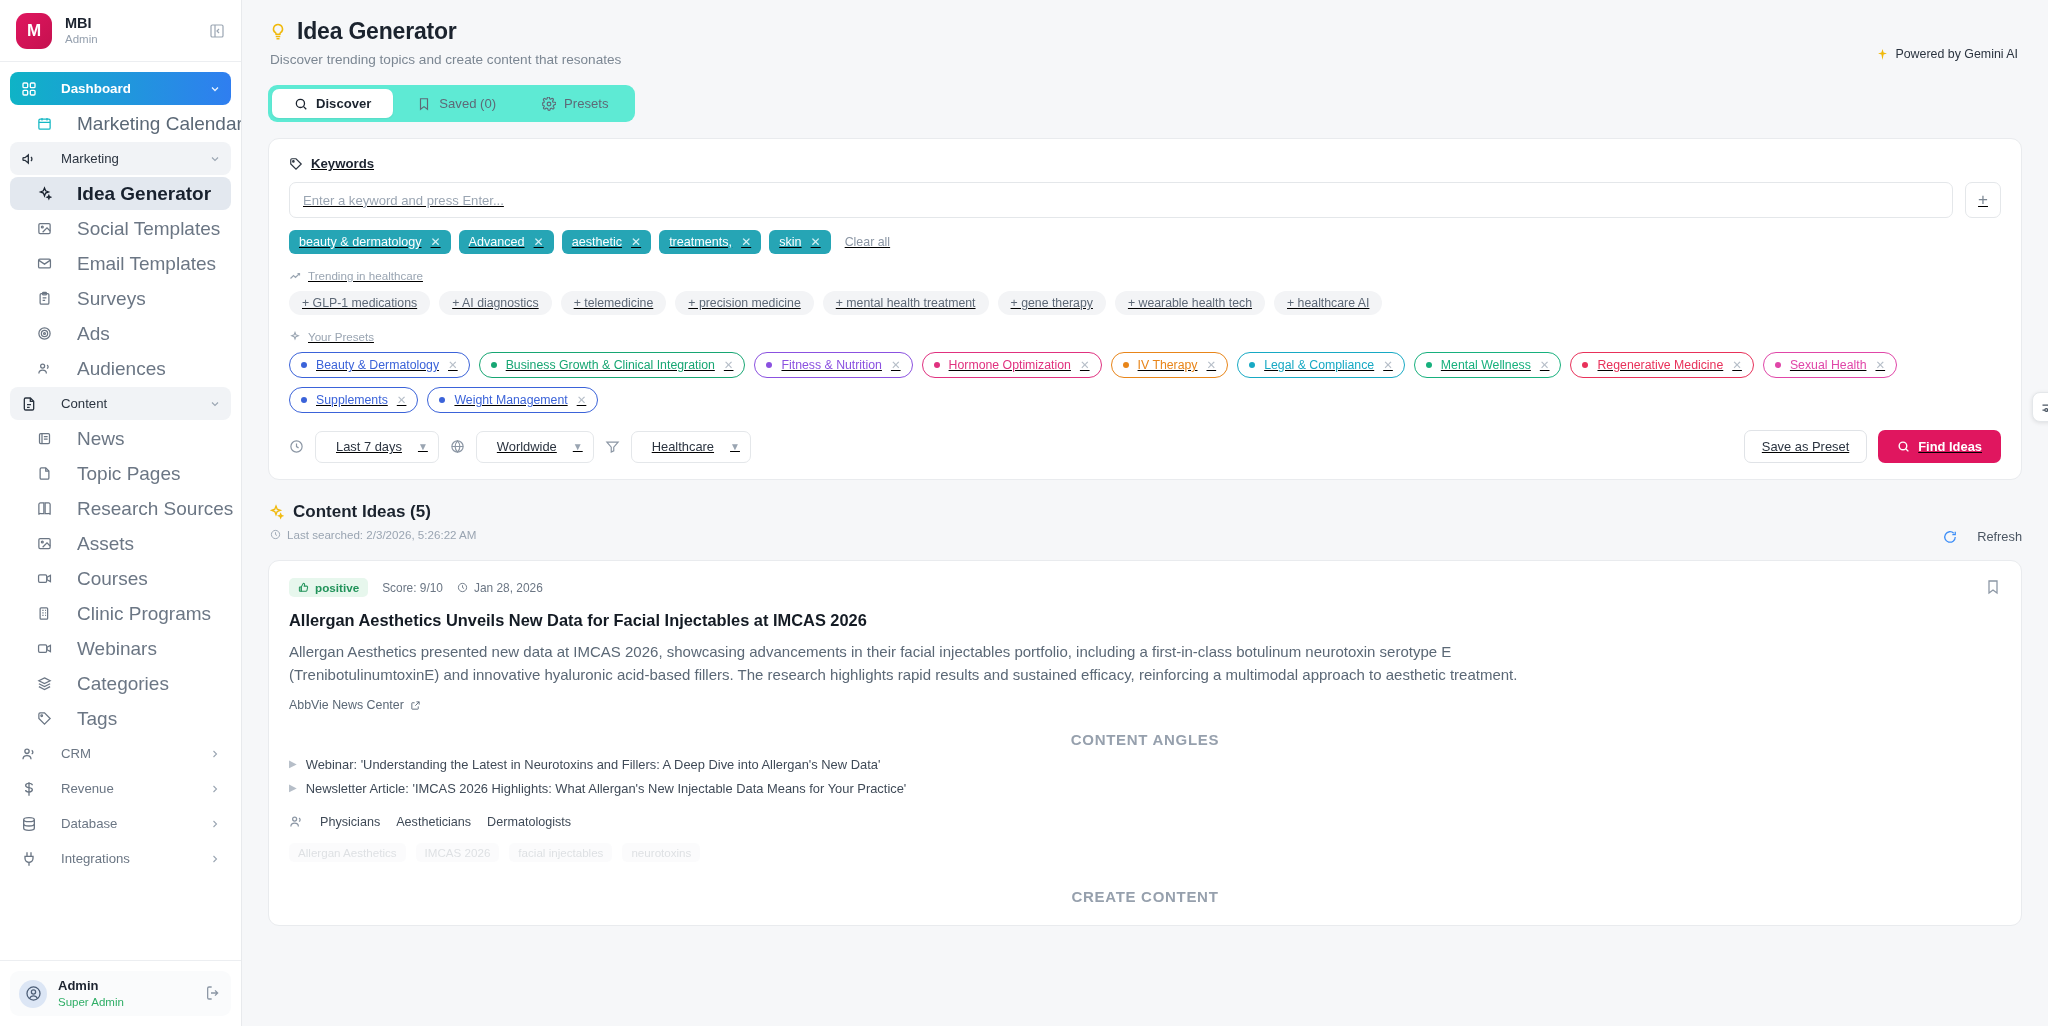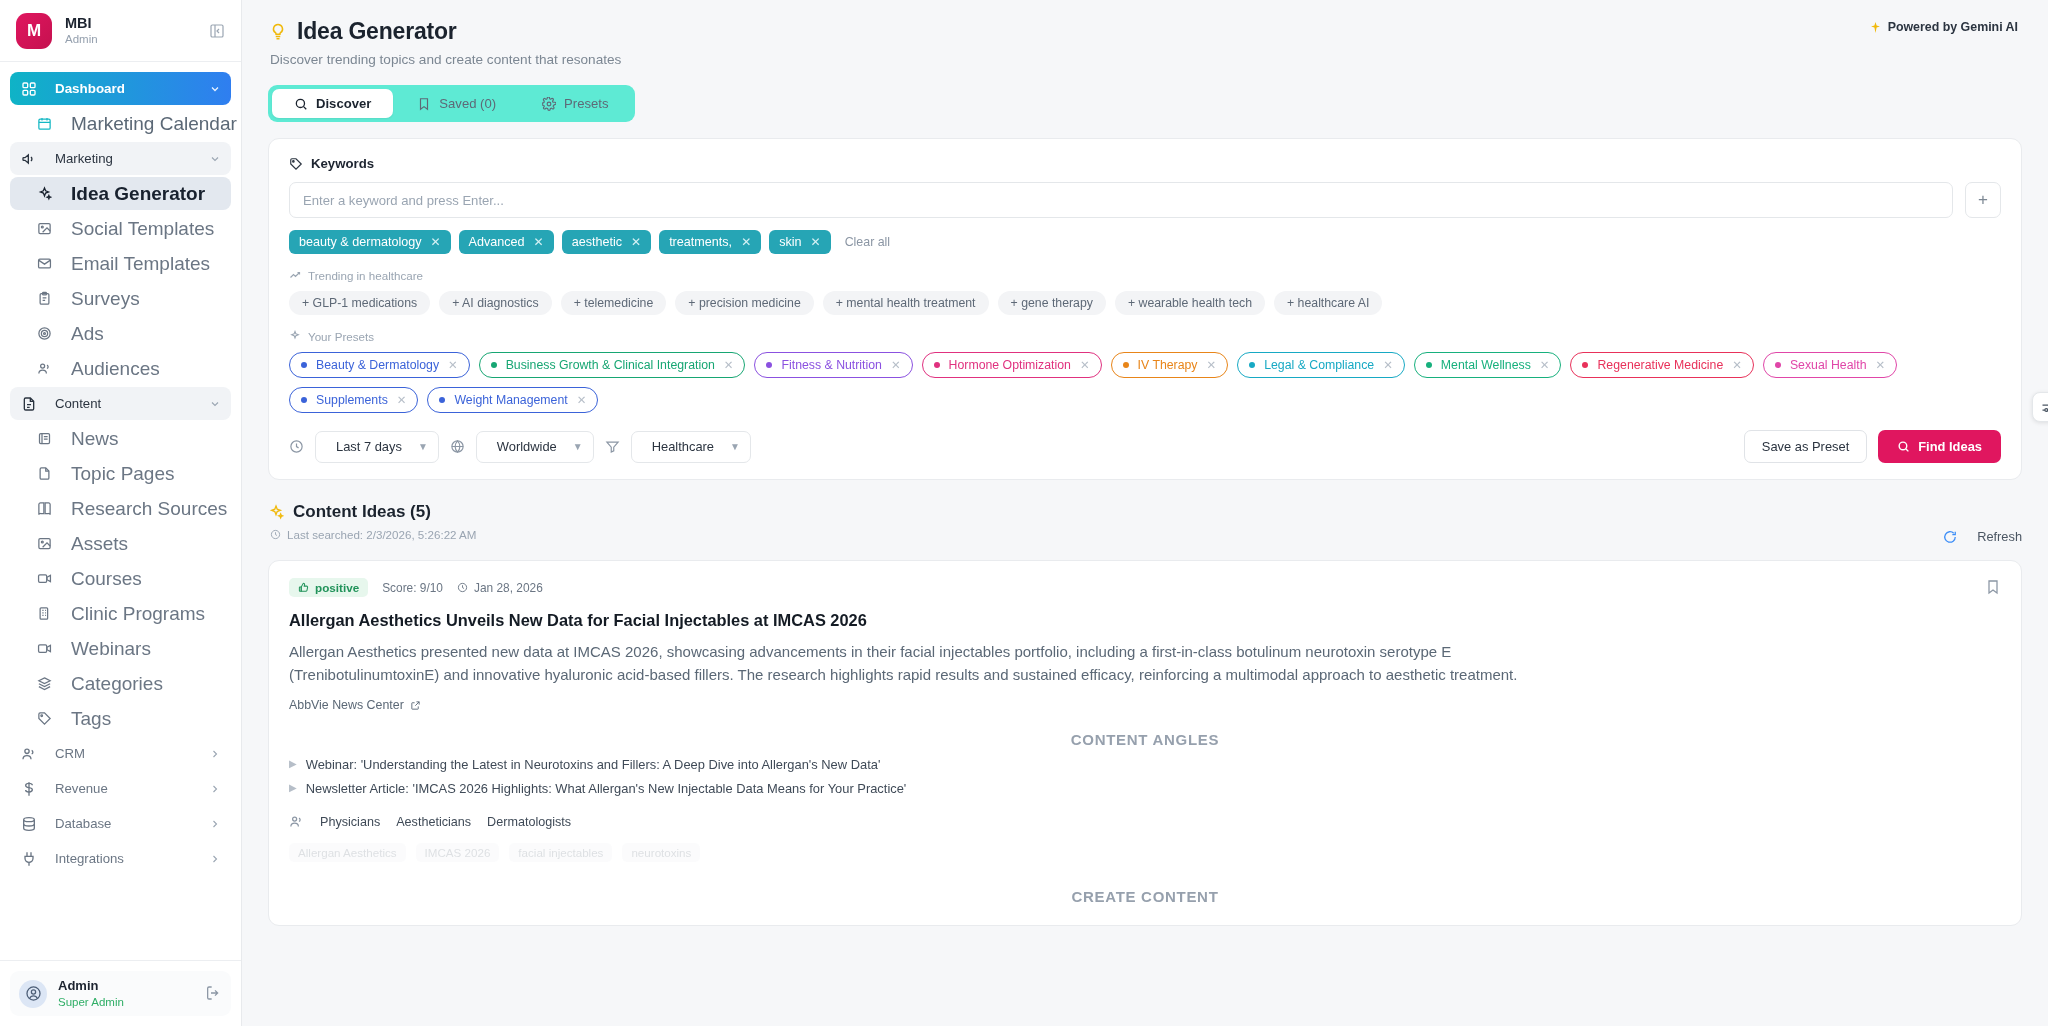--- a/index.html
+++ b/index.html
@@ -32,21 +32,21 @@
   .sb-head-txt { flex: 1; line-height: 1.25; }
   .sb-org { font-size: 14.5px; font-weight: bold; color: #1d2430; }
   .sb-role { font-size: 11.5px; color: #95a0ae; }
   .collapse-btn {
     width: 20px; height: 20px; color: #9aa5b2; cursor: pointer;
     display: flex; align-items: center; justify-content: center;
   }
 
   .sb-nav { flex: 1; overflow: hidden; padding: 10px 10px 4px 10px; }
   .nav-item {
-    display: flex; align-items: center; gap: 18px;
+    display: flex; align-items: center; gap: 24px;
     height: 33px; padding: 0 10px; border-radius: 8px;
     font-size: 13.2px; color: #6b7684; cursor: pointer;
     margin-bottom: 2px; white-space: nowrap;
   }
   .nav-item .ico { width: 17px; height: 17px; flex-shrink: 0; display:flex; align-items:center; justify-content:center; }
   .nav-item .lbl { flex: 1; }
   .nav-item .chev { width: 13px; height: 13px; color: #9aa5b2; display:flex; align-items:center; justify-content:center;}
   .nav-item.sub { padding-left: 26px; font-size: 19px; }
   .nav-item.active-grad {
     background: linear-gradient(90deg,#0fb3c6 0%,#2f7ef0 100%);
@@ -76,42 +76,43 @@
   .logout { width: 17px; height: 17px; color: #8b96a4; cursor: pointer; }
 
   
   .main { flex: 1; height: 1026px; overflow: hidden; position: relative; background: #f6f7f9; }
   .page-head { padding: 18px 26px 0 26px; }
   .title-row { display: flex; align-items: center; gap: 10px; }
   .title-row .bulb { color: #f0b90b; width: 19px; height: 19px; display:flex;align-items:center;justify-content:center;}
   .page-title { font-size: 23px; font-weight: bold; color: #1b232e; letter-spacing: -0.2px; }
   .page-sub { font-size: 13.6px; color: #7c8793; margin: 7px 0 0 2px; }
   .powered {
-    position: absolute; right: 30px; top: 20px;
+    position: absolute; right: 30px; top: 47px;
     display: flex; align-items: center; gap: 6px;
-    font-size: 12.4px; font-weight: bold; color: #2b3440;
+    font-size: 12.4px; font-weight: normal; color: #2b3440;
   }
   .powered .spark { color: #f0b90b; width:13px;height:13px; display:flex;align-items:center;justify-content:center;}
 
   .tabs {
     display: inline-flex; gap: 2px; margin: 18px 0 0 0;
     background: #5eead4; border-radius: 9px; padding: 4px;
   }
   .tab {
     display: flex; align-items: center; gap: 8px;
     padding: 7px 22px; border-radius: 7px;
     font-size: 13.1px; color: #5e6977; cursor: pointer; white-space: nowrap;
   }
   .tab .ico { width:14px;height:14px;display:flex;align-items:center;justify-content:center;}
   .tab.active { background: #fff; color: #1b232e; font-weight: bold; box-shadow: 0 1px 2px rgba(0,0,0,.07); }
 
   .panel {
     margin: 16px 26px 0 26px; background: #fff;
     border: 1px solid #e9ebee; border-radius: 11px;
     padding: 17px 20px 16px 20px;
+    text-decoration: underline;
   }
   .sect-lbl {
     display: flex; align-items: center; gap: 8px;
     font-size: 13.2px; font-weight: bold; color: #1d2430; margin-bottom: 11px;
   }
   .sect-lbl .ico { width:14px;height:14px;display:flex;align-items:center;justify-content:center;color:#2b3440;}
   .kw-row { display: flex; align-items: center; gap: 12px; }
   .kw-input {
     flex: 1; height: 36px; border: 1px solid #e4e7ea; border-radius: 7px;
     padding: 0 13px; font-size: 13.1px; color: #2b3440;
@@ -127,21 +128,21 @@
   .chip-row { display: flex; flex-wrap: wrap; align-items: center; gap: 8px; margin-top: 12px; }
   .chip-kw {
     display: inline-flex; align-items: center; gap: 9px;
     background: #26a5b5; color: #fff; border-radius: 6px;
     padding: 5px 10px; font-size: 12.6px; cursor: pointer;
   }
   .chip-kw .x { color: #d8f2f5; font-size: 12px; }
   .clear-all { font-size: 12.4px; color: #8b96a4; cursor: pointer; margin-left: 6px; }
 
   .mini-lbl {
-    display: flex; align-items: flex-start; gap: 7px;
+    display: flex; align-items: center; gap: 7px;
     font-size: 11.6px; color: #9aa5b2; margin: 15px 0 9px 0;
   }
   .mini-lbl .ico { width:12px;height:12px;display:flex;align-items:center;justify-content:center;}
   .trend-row { display: flex; flex-wrap: wrap; gap: 9px; }
   .chip-trend {
     background: #f3f4f6; color: #5e6977; border-radius: 14px;
     padding: 5px 13px; font-size: 12.3px; cursor: pointer; white-space: nowrap;
   }
 
   .preset-row { display: flex; flex-wrap: wrap; gap: 9px; }

